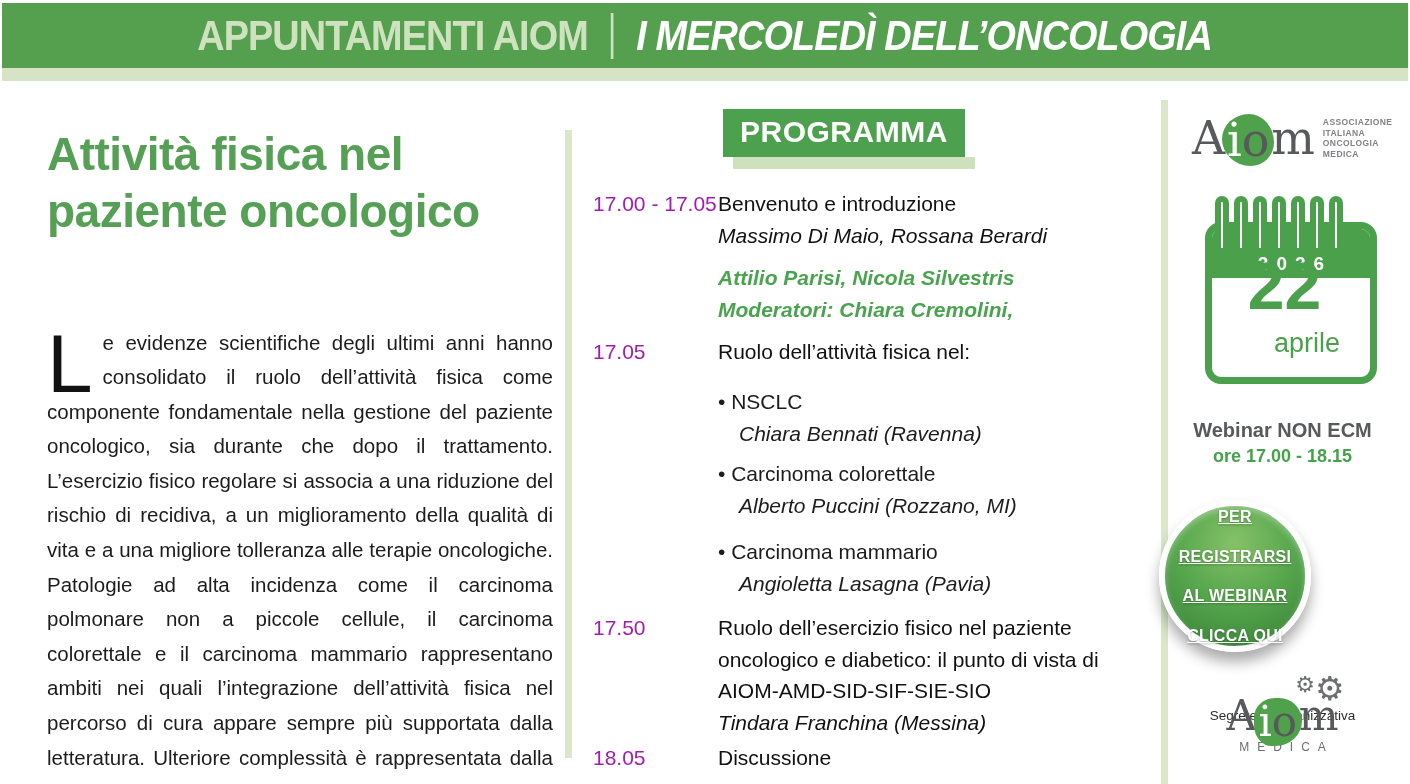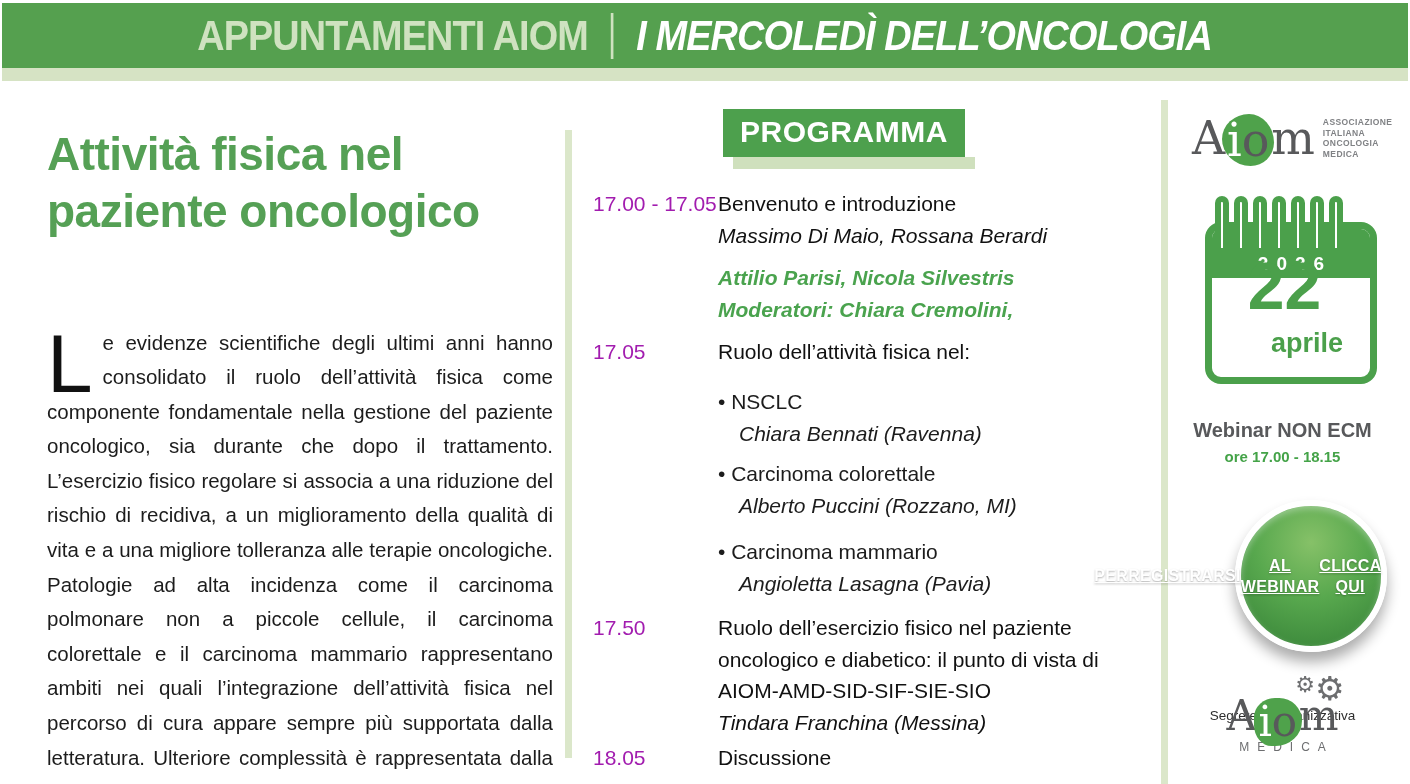--- a/index.html
+++ b/index.html
@@ -51,33 +51,33 @@
   .blob .bi{color:#ffffff;}
   .blob .bo{color:#58595b;}
   .tagline{margin-left:8px;font-size:8.5px;line-height:10.5px;color:#808285;letter-spacing:.4px;font-weight:bold;}
 
   .calendar{position:absolute;left:1205px;top:196px;width:172px;height:188px;}
   .cal-body{position:absolute;left:0;right:0;top:26px;bottom:0;border:7px solid #4ba04b;border-radius:16px;background:#fff;overflow:hidden;}
   .cal-head{position:absolute;left:0;right:0;top:0;height:46px;background:#4ba04b;
             display:flex;align-items:flex-end;justify-content:center;padding-bottom:3px;}
   .cal-year{color:#fff;font-weight:bold;font-size:19px;letter-spacing:8px;margin-right:-8px;}
   .cal-day{position:absolute;left:0;right:13px;top:50px;text-align:center;color:#4ba04b;font-weight:bold;font-size:66px;line-height:80px;}
-  .cal-month{position:absolute;left:0;right:0;top:132px;text-align:center;color:#4ba04b;font-weight:bold;font-size:27px;margin-left:32px;}
+  .cal-month{position:absolute;left:0;right:0;top:132px;text-align:center;color:#4ba04b;font-weight:normal;font-size:27px;margin-left:32px;}
   .ring{position:absolute;top:0;width:14px;height:52px;border:6px solid #4ba04b;border-bottom:none;
         border-radius:10px 10px 0 0;background:#fff;box-sizing:border-box;}
 
   .webinfo{position:absolute;left:1175px;top:418px;width:215px;text-align:center;}
   .web-type{color:#58595b;font-weight:bold;font-size:20px;line-height:25px;}
-  .web-time{color:#44a348;font-weight:bold;font-size:15px;line-height:27px;}
-
-  .reg-btn{position:absolute;left:1235px;top:500px;width:140px;height:140px;border-radius:50%;
+  .web-time{color:#44a348;font-weight:bold;font-size:18px;line-height:27px;}
+
+  .reg-btn{position:absolute;left:1159px;top:500px;width:140px;height:140px;border-radius:50%;
            border:6px solid #ffffff;box-sizing:content-box;cursor:pointer;
            background:radial-gradient(circle at 50% 26%, #86c168 0%, #58a84e 45%, #348036 100%);
            box-shadow:0 10px 14px rgba(0,0,0,.33), inset 0 3px 6px rgba(255,255,255,.35);
-           display:flex;align-items:center;justify-content:flex-end;}
+           display:flex;flex-direction:column;align-items:center;justify-content:space-between;}
   .reg-btn span{display:block;color:#fff;font-weight:bold;font-size:16px;line-height:21.5px;
                 text-decoration:underline;text-align:center;letter-spacing:.3px;text-shadow:0 1px 2px rgba(0,0,0,.3);}
 
   .secretariat{position:absolute;left:1175px;top:708px;width:215px;text-align:center;
                font-size:13.5px;color:#2e2e2e;}
   .servizi{position:absolute;left:1175px;top:692px;width:215px;text-align:center;}
   .servizi-inner{position:relative;display:inline-block;}
   .gears{position:absolute;top:-20px;right:-6px;color:#6d6e70;line-height:1;}
   .gear-small{font-size:22px;vertical-align:8px;}
   .gear-big{font-size:33px;}

